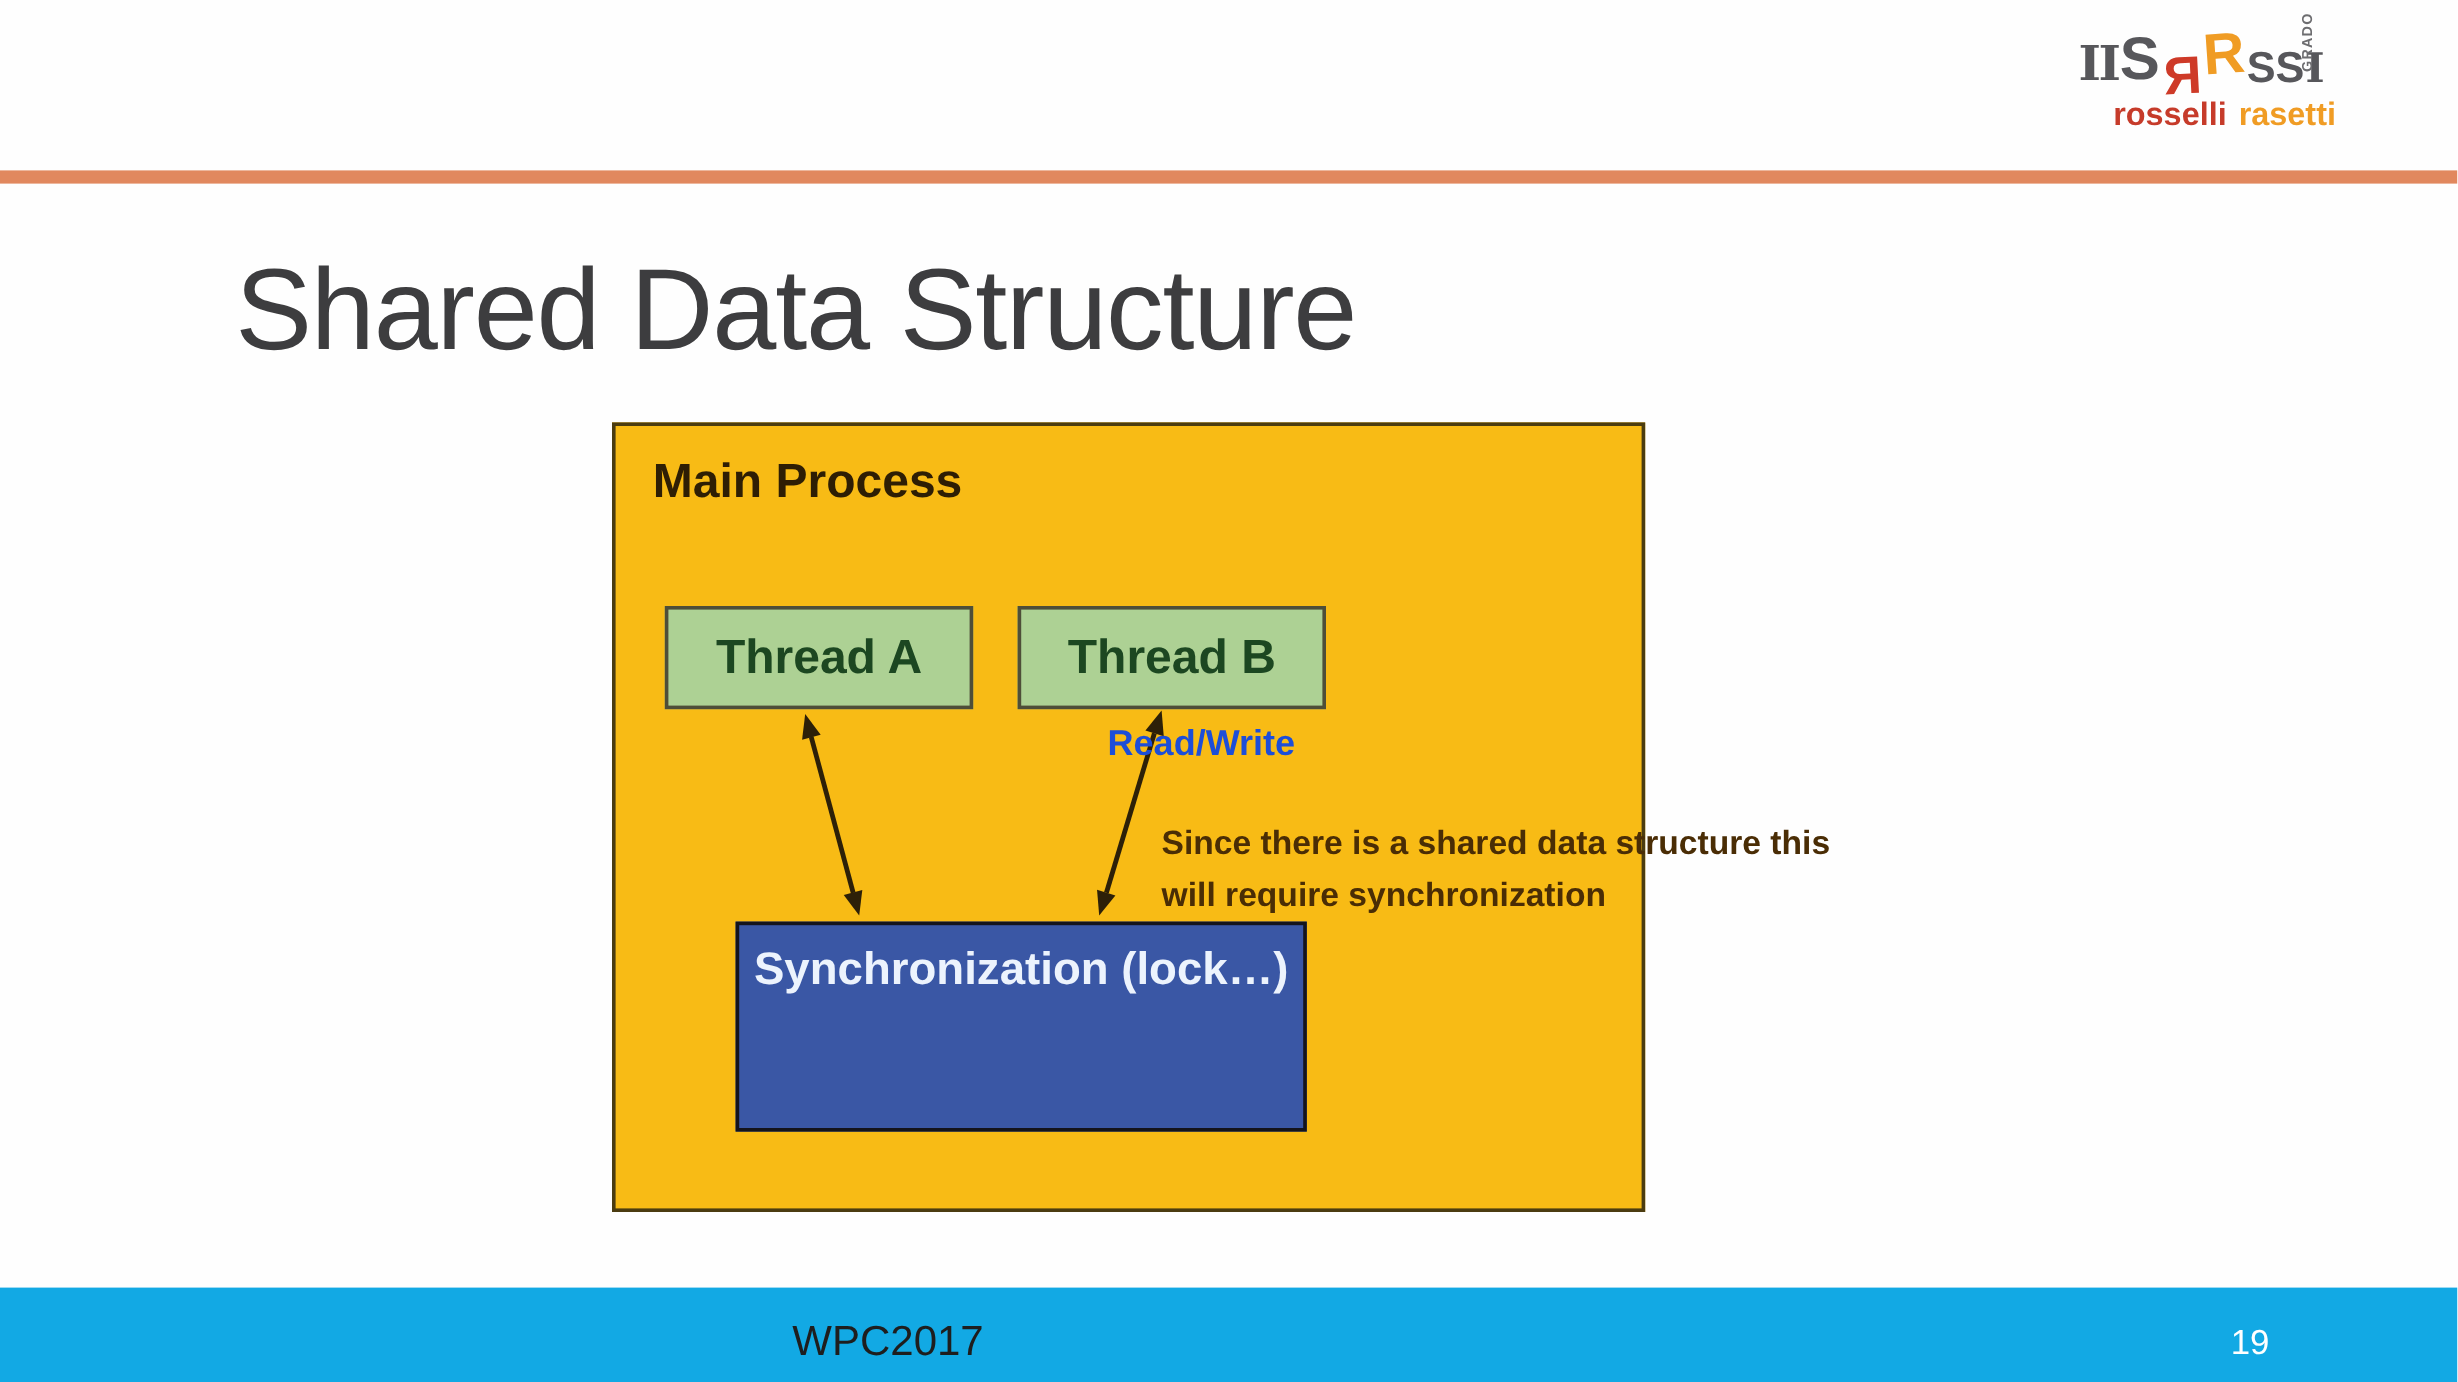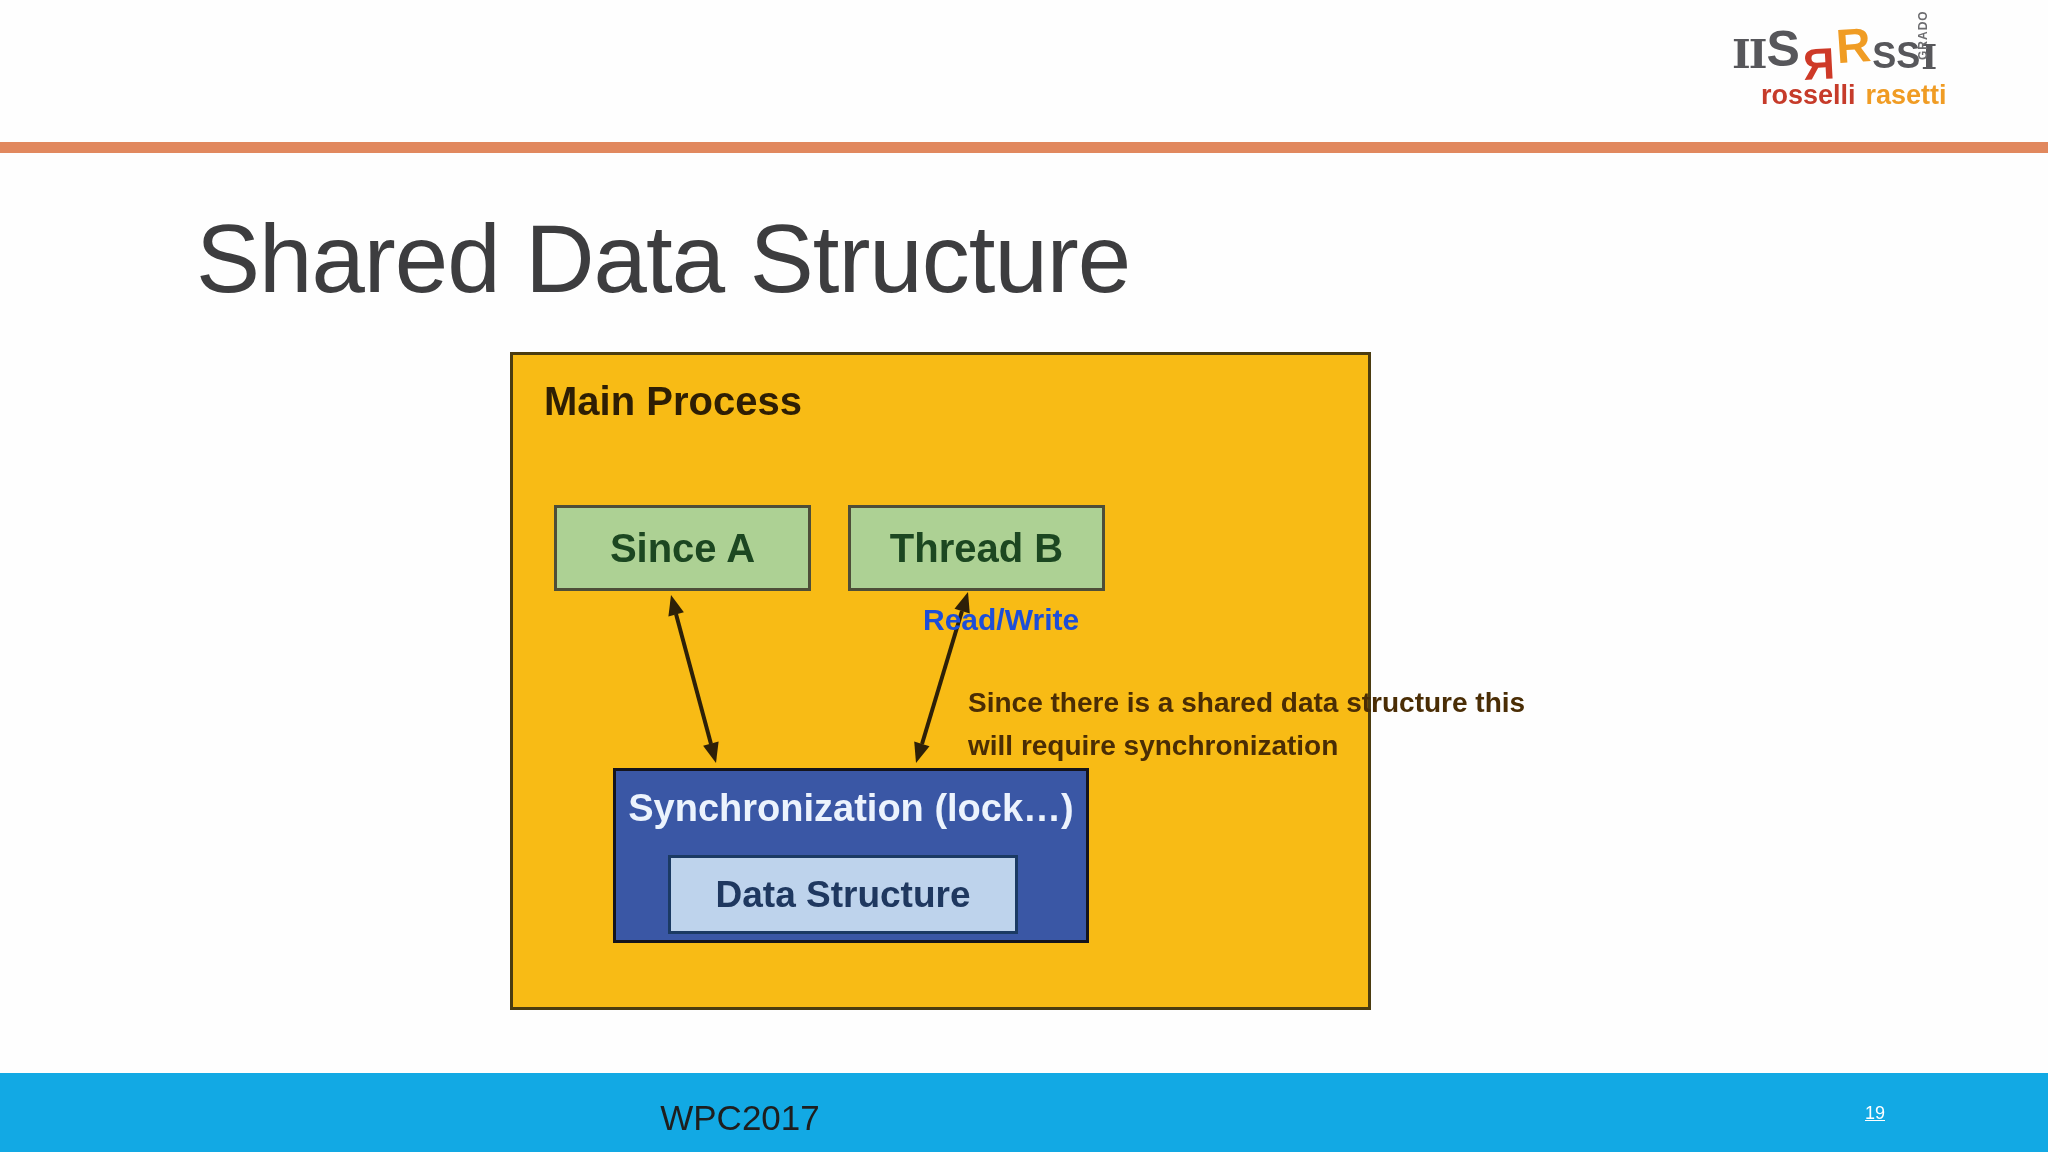--- a/index.html
+++ b/index.html
@@ -60,21 +60,21 @@
     position:absolute;left:52px;top:84px;width:350px;height:79px;background:#BED3EC;
     border:3px solid #1b3a63;box-sizing:border-box;display:flex;align-items:center;justify-content:center;
     font-size:37px;font-weight:bold;color:#1F3860;
   }
 
   
   .footer-bar{position:absolute;left:0;top:1073px;width:2048px;height:79px;background:#12A9E4;}
   .footer-conf{position:absolute;left:600px;top:1098px;width:280px;text-align:center;
     font-size:35px;color:#1e1e1e;}
   .page-number{position:absolute;left:1850px;top:1103px;width:50px;text-align:center;
-    font-size:18px;color:#ffffff;text-decoration:underline;}
+    font-size:29px;color:#ffffff;}
 </style>
 </head>
 <body>
 
 <div class="slide">
 
   <div class="logo">
     <div class="logo-mark">
       <span class="lg-ii">II</span>
       <span class="lg-s1">S</span>
@@ -90,21 +90,21 @@
     </div>
   </div>
 
   <div class="orange-rule"></div>
 
   <div class="slide-title">Shared Data Structure</div>
 
   <div class="diagram">
     <div class="main-process-label">Main Process</div>
 
-    <div class="thread-box thread-a">Since A</div>
+    <div class="thread-box thread-a">Thread A</div>
     <div class="thread-box thread-b">Thread B</div>
 
     <svg class="arrow-layer" viewBox="0 0 1033 658" xmlns="http://www.w3.org/2000/svg">
       <g stroke="#2d2008" fill="#2d2008">
         <line x1="163" y1="259" x2="198" y2="389" stroke-width="4"></line>
         <polygon points="158,240 155.4,261.4 170.9,257.2" stroke="none"></polygon>
         <polygon points="203,408 190.1,390.8 205.6,386.6" stroke="none"></polygon>
         <line x1="449" y1="256" x2="409" y2="389" stroke-width="4"></line>
         <polygon points="455,237 441.5,253.8 456.8,258.5" stroke="none"></polygon>
         <polygon points="403,408 401.2,386.5 416.5,391.2" stroke="none"></polygon>
@@ -113,21 +113,20 @@
 
     <div class="read-write-label">Read/Write</div>
 
     <div class="sync-note">
       <div>Since there is a shared data structure this</div>
       <div>will require synchronization</div>
     </div>
 
     <div class="sync-box">
       <div class="sync-label">Synchronization (lock…)</div>
-      <div class="data-box">Data Structure</div>
     </div>
   </div>
 
   <div class="footer-bar"></div>
   <div class="footer-conf">WPC2017</div>
   <div class="page-number">19</div>
 
 </div>
 
 </body></html>

